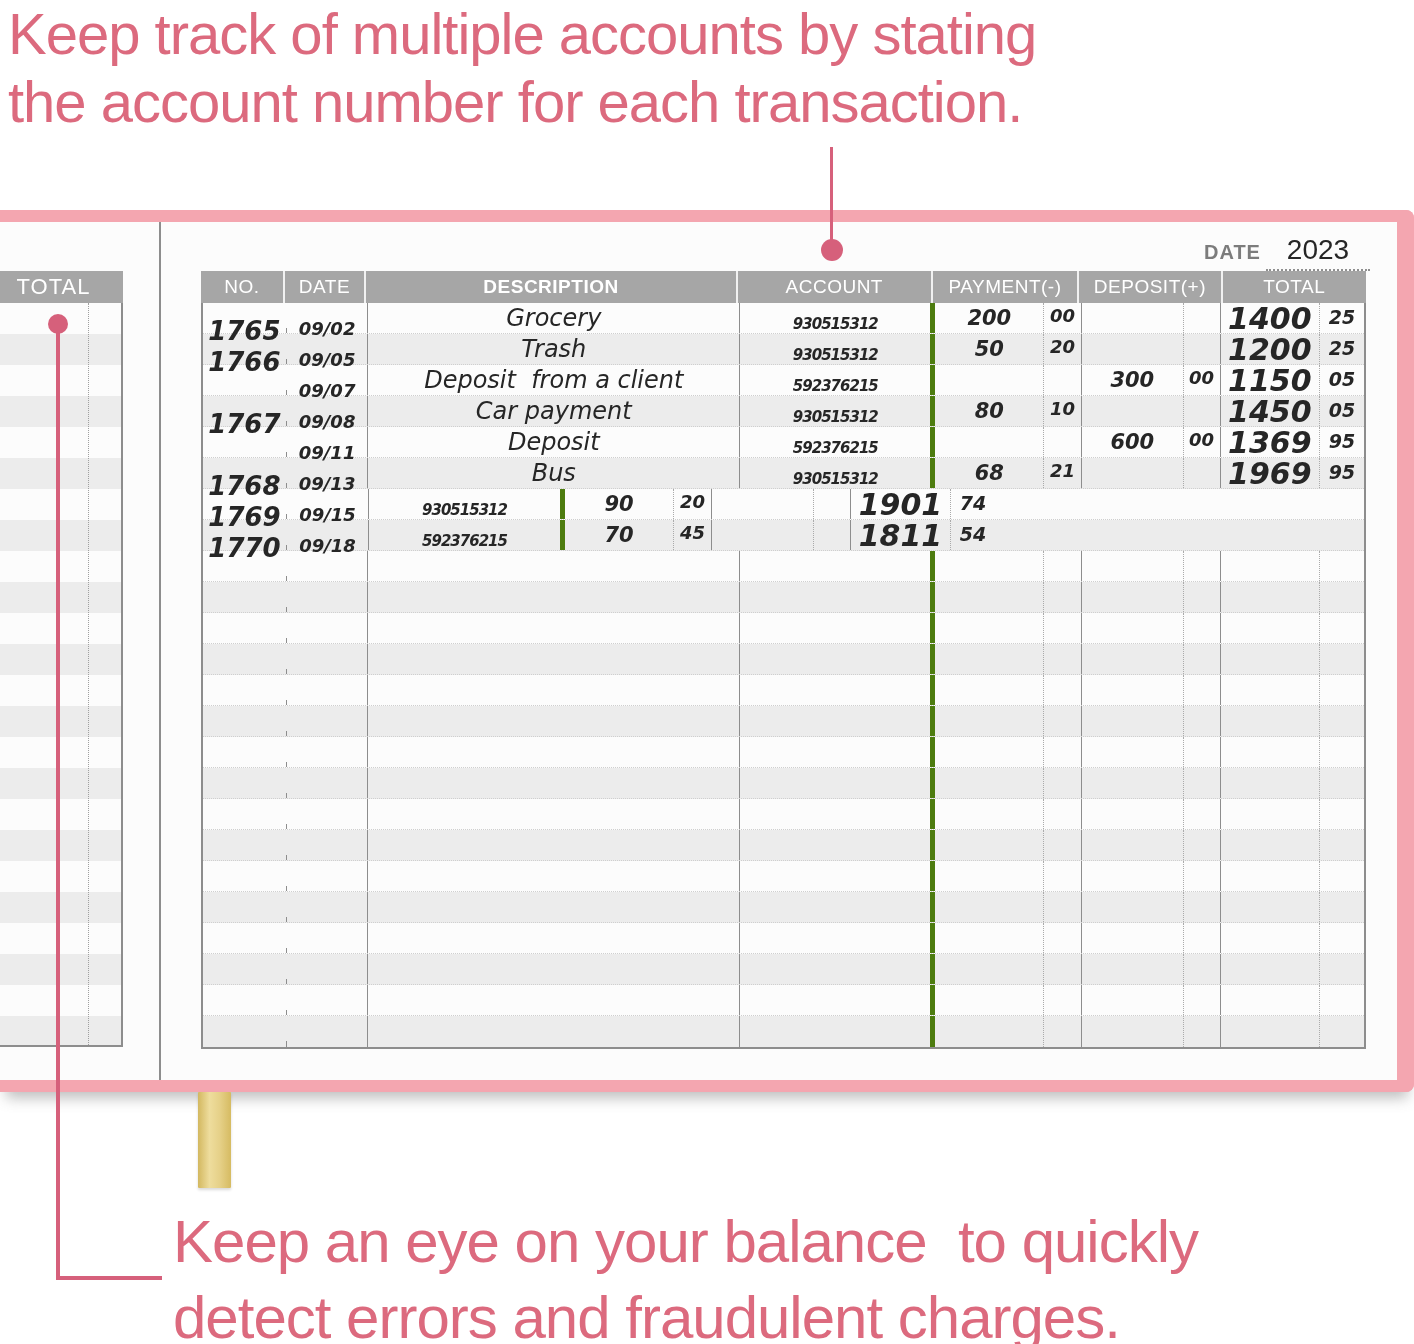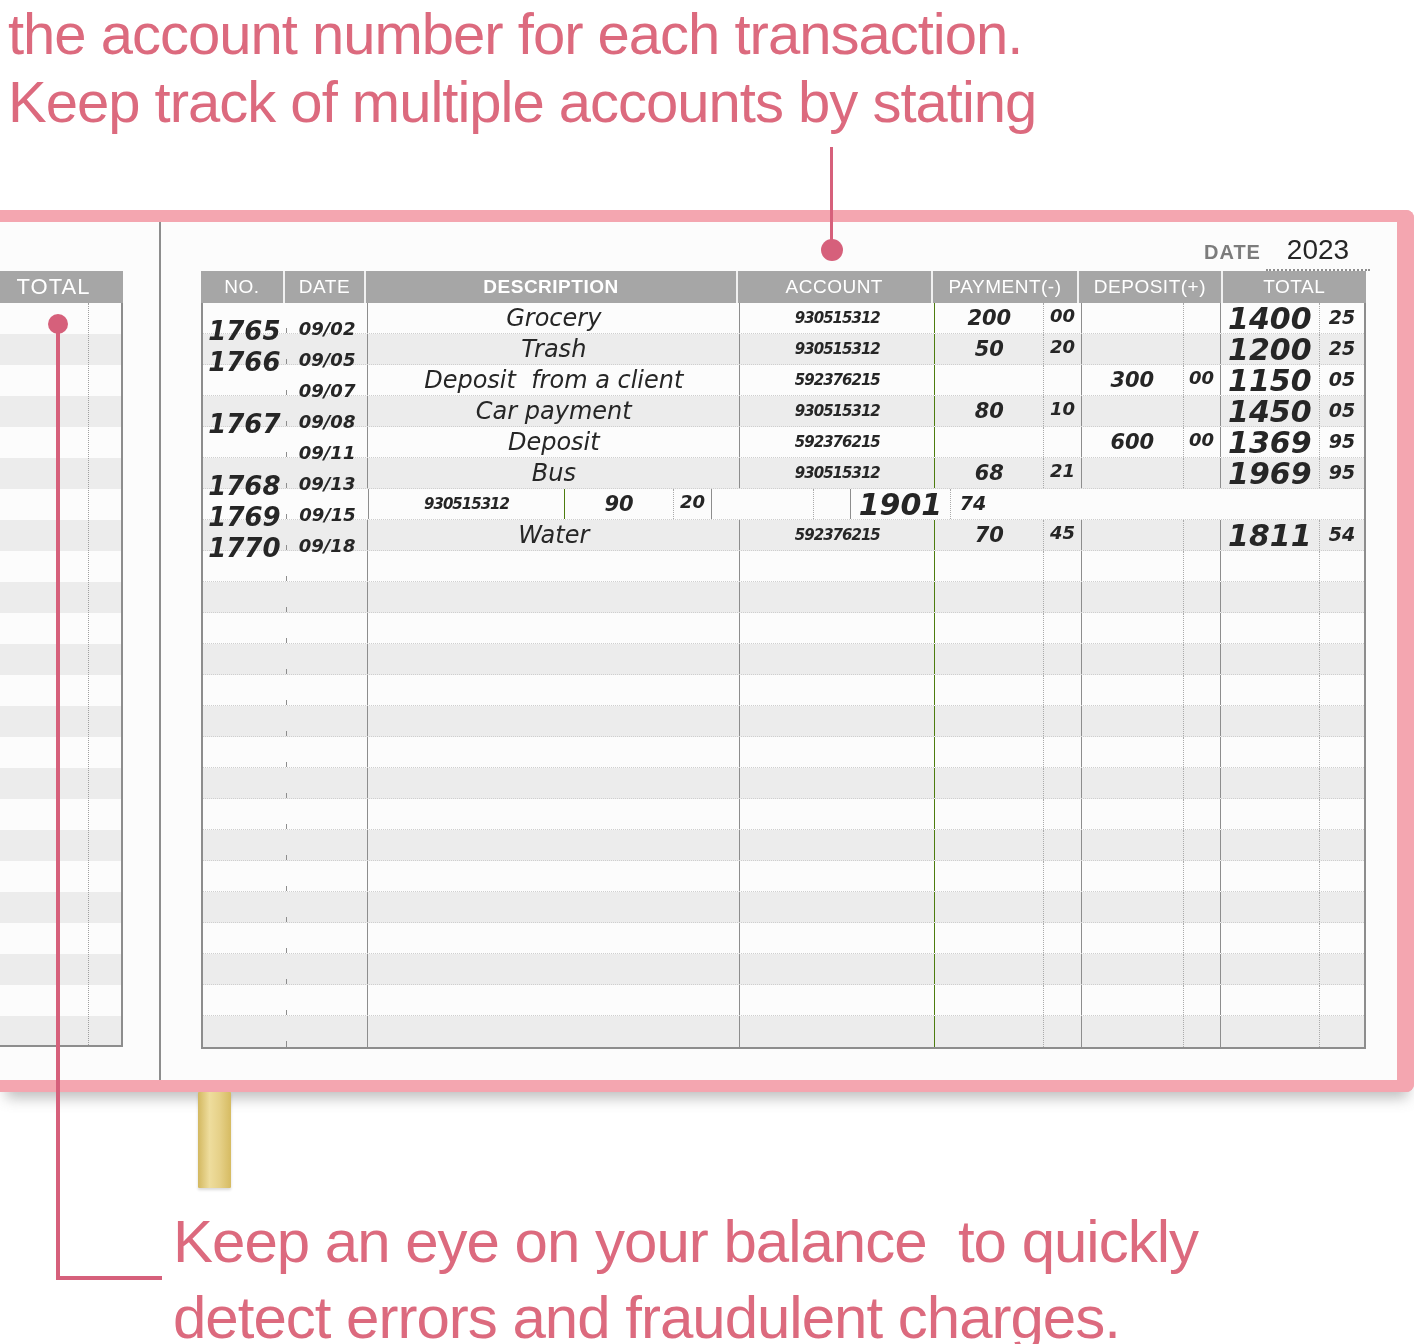--- a/index.html
+++ b/index.html
@@ -61,21 +61,21 @@
     box-sizing:content-box;border-left:2px solid #8d8d8d;border-right:2px solid #8d8d8d;
     border-bottom:2px solid #8d8d8d;background:#fcfcfc;
   }
   .lrow{display:flex;height:31px;box-sizing:border-box;border-bottom:1px dotted #cfcfcf;}
   .lrow.striped{background:#ececec;}
   .lrow:last-child{border-bottom:none;}
   .bcell{box-sizing:border-box;display:flex;align-items:center;justify-content:center;overflow:visible;}
   .b-no  {width:84px;border-right:1px solid #8d8d8d;margin-top:25px;}
   .b-date{width:82px;border-right:1px solid #8d8d8d;}
   .b-desc{width:373px;border-right:1px solid #8d8d8d;}
-  .b-acct{width:196px;border-right:1px solid #4d7c0f;}
+  .b-acct{width:196px;border-right:5px solid #4d7c0f;align-items:flex-end;}
   .b-pay {width:109px;border-right:1px dotted #aaaaaa;}
   .b-payc{width:38px;border-right:1px solid #8d8d8d;align-items:flex-start;padding-top:2px;}
   .b-dep {width:102px;border-right:1px dotted #aaaaaa;}
   .b-depc{width:37px;border-right:1px solid #8d8d8d;align-items:flex-start;padding-top:2px;}
   .b-tot {width:100px;border-right:1px dotted #aaaaaa;}
   .b-totc{width:44px;align-items:flex-start;padding-top:3px;}
   
   .hw{font-family:"DejaVu Sans",sans-serif;font-style:italic;color:#262626;}
   .v-no{font-size:26px;font-weight:bold;}
   .v-date{font-size:18px;font-weight:bold;margin-top:21px;}
@@ -89,22 +89,22 @@
   .bookmark{
     position:absolute;left:198px;top:1092px;width:33px;height:96px;z-index:5;border-radius:1px;
     background:linear-gradient(to right,#d3b860,#eedd9d 35%,#e6d189 65%,#d6bb62);
     box-shadow:0 2px 3px rgba(0,0,0,.15);
   }
 </style>
 </head>
 <body>
 
 <div class="note note-top">
+  <div>Keep track of multiple accounts by stating</div>
   <div>the account number for each transaction.</div>
-  <div>Keep track of multiple accounts by stating</div>
 </div>
 <div class="conn top-vline"></div>
 <div class="dot top-dot"></div>
 
 <div class="photo">
   <div class="left-table">
     <div class="lt-header">TOTAL</div>
     <div class="lt-body">
       <div class="lt-dotted"></div>
     </div>
@@ -317,23 +317,20 @@
             <span class="hw v-tcents">74</span>
           </div>
         </div>
         <div class="lrow striped">
           <div class="bcell b-no">
             <span class="hw v-no">1770</span>
           </div>
           <div class="bcell b-date">
             <span class="hw v-date">09/18</span>
           </div>
-          <div class="bcell b-desc">
-            <span class="hw v-desc">Water</span>
-          </div>
           <div class="bcell b-acct">
             <span class="hw v-acct">592376215</span>
           </div>
           <div class="bcell b-pay">
             <span class="hw v-amt">70</span>
           </div>
           <div class="bcell b-payc">
             <span class="hw v-cents">45</span>
           </div>
           <div class="bcell b-dep"></div>

